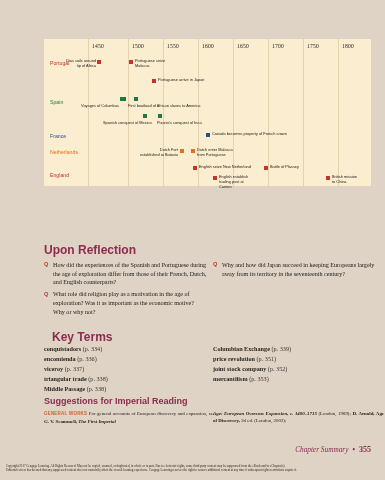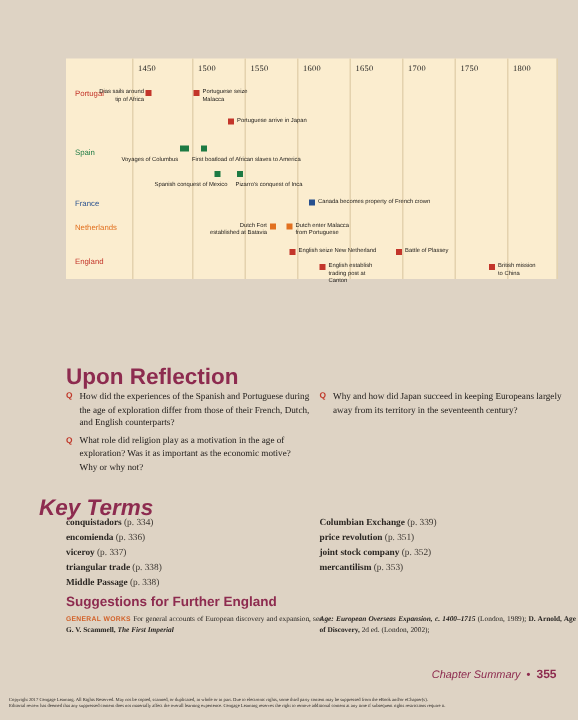--- a/index.html
+++ b/index.html
@@ -27,21 +27,21 @@
     font-weight: bold;
     color: #2f7fb5;
     font-size: 9.5px;
     letter-spacing: 0.6px;
     position: absolute;
   }
   .sub-head {
     font-family: "Liberation Sans", sans-serif;
     font-weight: bold;
     color: #8d2b4f;
-    font-size: 15px;
+    font-size: 12px;
     position: absolute;
   }
 
   
   .timeline {
     position: absolute;
     left: 44px;
     top: 39px;
     width: 327px;
     height: 147px;
@@ -133,21 +133,21 @@
     letter-spacing: 0.2px;
   }
   .fr-cite { font-weight: bold; font-style: italic; }
   .fr-auth { font-weight: bold; }
 
   
   .footer-run {
     position: absolute;
     right: 14px;
     top: 445px;
-    font-family: Liberation Sans, sans-serif;
+    font-family: Liberation Serif, serif;
     font-style: italic;
     font-size: 7.3px;
     color: #8d2b4f;
   }
   .footer-dot {
     font-style: normal;
     font-weight: bold;
     padding: 0 4px;
     color: #8d2b4f;
   }
@@ -259,21 +259,21 @@
     </div>
   </div>
 
   <div class="q-col" style="left:213px; top:261px;">
     <div class="q-item">
       <span class="q-mark">Q</span>
       <span>Why and how did Japan succeed in keeping Europeans largely away from its territory in the seventeenth century?</span>
     </div>
   </div>
 
-  <div class="sub-head" style="left:26px; top:330px;font-style:italic;">Key Terms</div>
+  <div class="sub-head" style="left:52px; top:330px;">Key Terms</div>
 
   <div class="kt-col" style="left:44px; top:344px;">
     <div class="kt-item">
       <span class="kt-term">conquistadors</span>
       <span class="kt-page">(p. 334)</span>
     </div>
     <div class="kt-item">
       <span class="kt-term">encomienda</span>
       <span class="kt-page">(p. 336)</span>
     </div>
@@ -303,21 +303,21 @@
     <div class="kt-item">
       <span class="kt-term">joint stock company</span>
       <span class="kt-page">(p. 352)</span>
     </div>
     <div class="kt-item">
       <span class="kt-term">mercantilism</span>
       <span class="kt-page">(p. 353)</span>
     </div>
   </div>
 
-  <div class="sub-head" style="left:44px; top:396px; font-size:9px;">Suggestions for Further England</div>
+  <div class="sub-head" style="left:44px; top:396px; font-size:9px;">Suggestions for Imperial Reading</div>
 
   <div class="fr-col" style="left:44px; top:410px;">
     <span class="fr-label">GENERAL WORKS</span>
     <span>For general accounts of European discovery and expansion, see </span><span class="fr-auth">G. V. Scammell, </span><span class="fr-cite">The First Imperial</span>
   </div>
 
   <div class="fr-col" style="left:213px; top:410px;">
     <span class="fr-cite">Age: European Overseas Expansion, c. 1400–1715 </span><span>(London, 1989); </span><span class="fr-auth">D. Arnold, Age of Discovery, </span><span>2d ed. (London, 2002);</span>
   </div>
 

